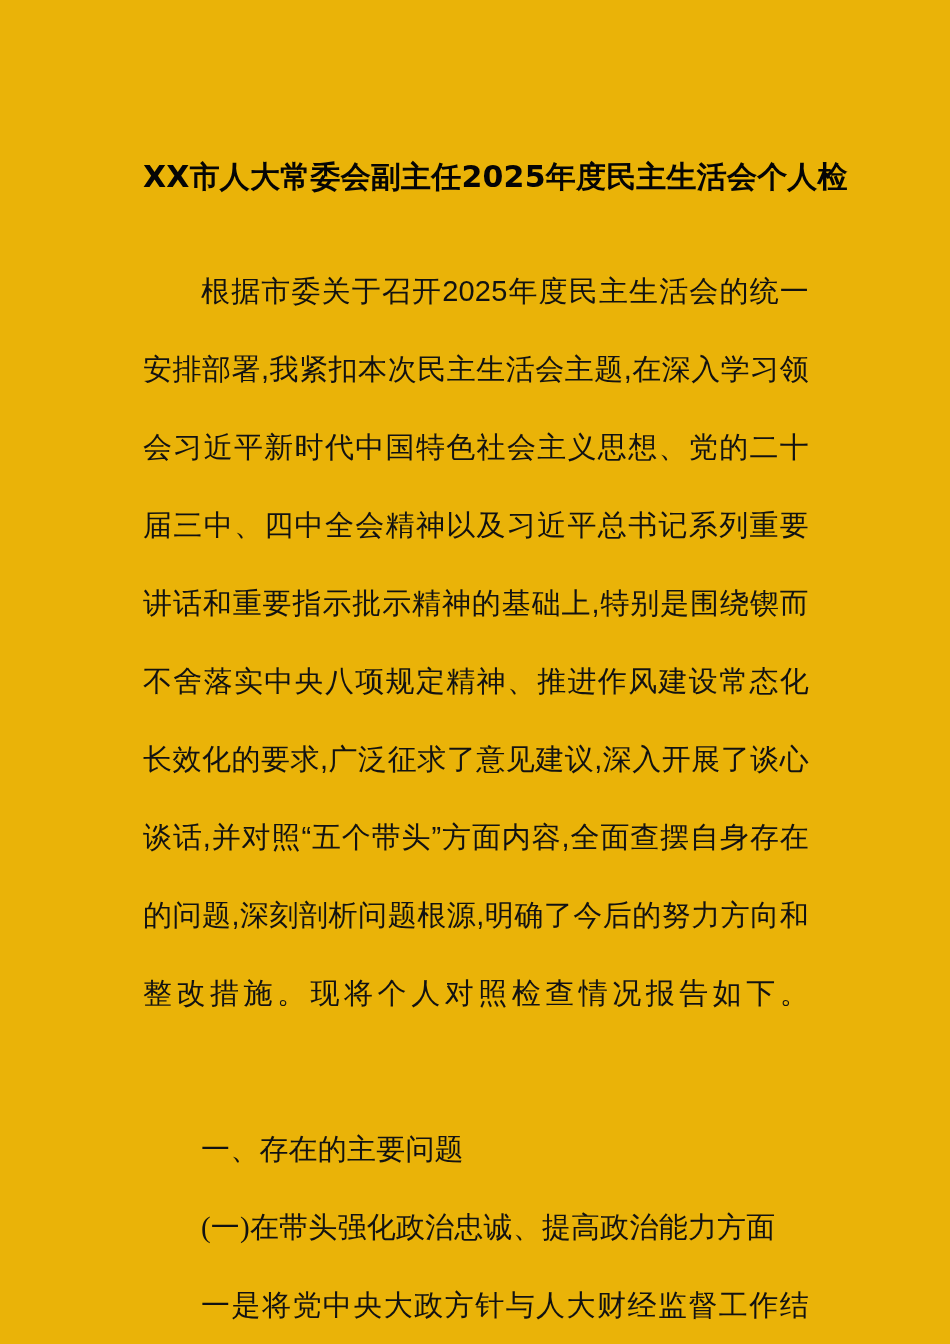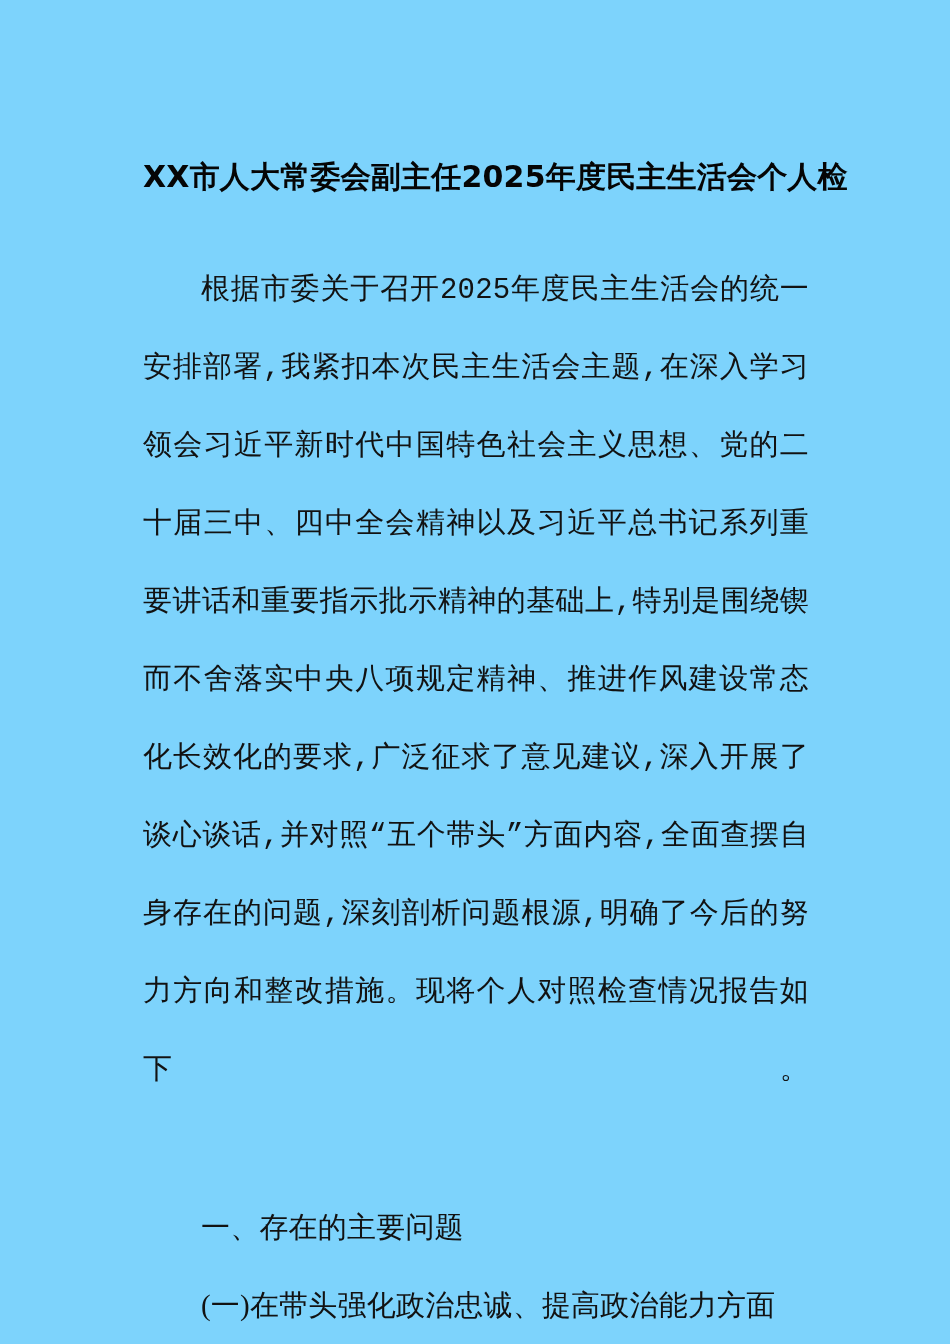--- a/index.html
+++ b/index.html
@@ -8,21 +8,21 @@
     background: #ffffff;
   }
   body {
     font-family: "Liberation Serif", "DejaVu Serif", serif;
     color: #000000;
   }
   .page {
     position: relative;
     width: 950px;
     height: 1344px;
-    background: #7dd3fc;
+    background: #eab308;
     overflow: hidden;
     box-sizing: border-box;
   }
   .content {
     position: absolute;
     left: 143px;
     top: 0;
     width: 666px;
   }
 
@@ -45,21 +45,21 @@
   .title-line.first {
     letter-spacing: 0.2px;
   }
 
   
   .body-block {
     margin-top: 38px;
   }
   p.para {
     margin: 0;
-    font-family: Liberation Mono, monospace;
+    font-family: Liberation Sans, sans-serif;
     font-size: 29px;
     line-height: 78px;
     color: #121212;
     text-align: justify;
     text-justify: inter-character;
     letter-spacing: 0.2px;
     word-break: break-all;
   }
   p.para.indent {
     text-indent: 58px;

